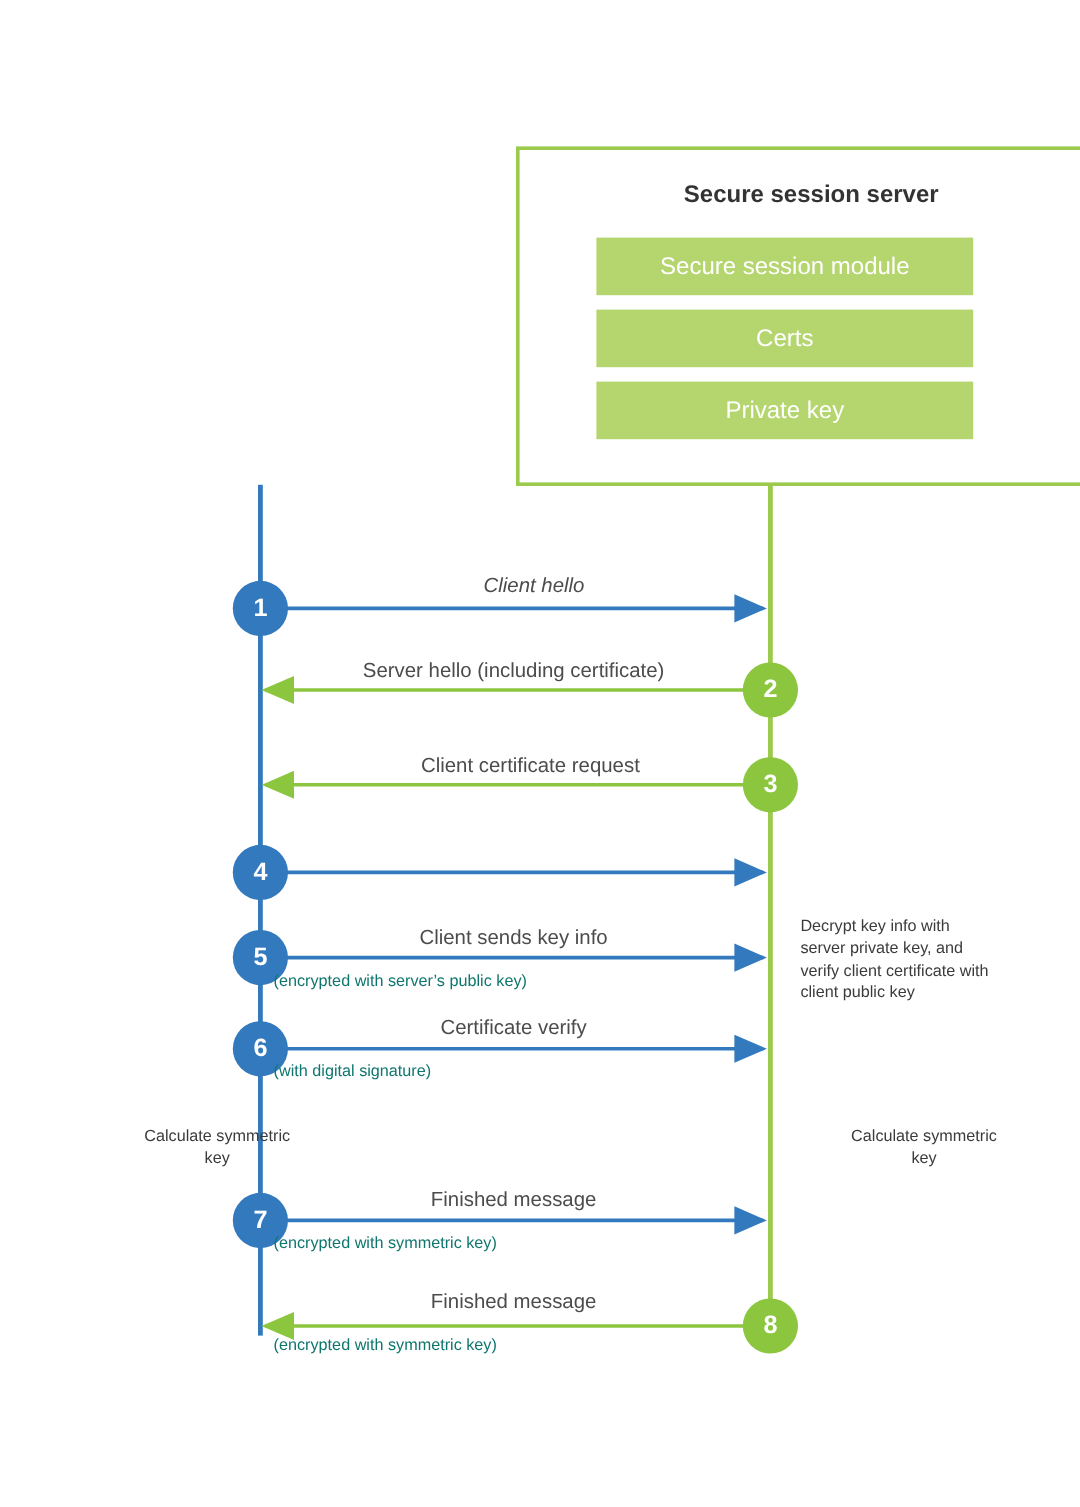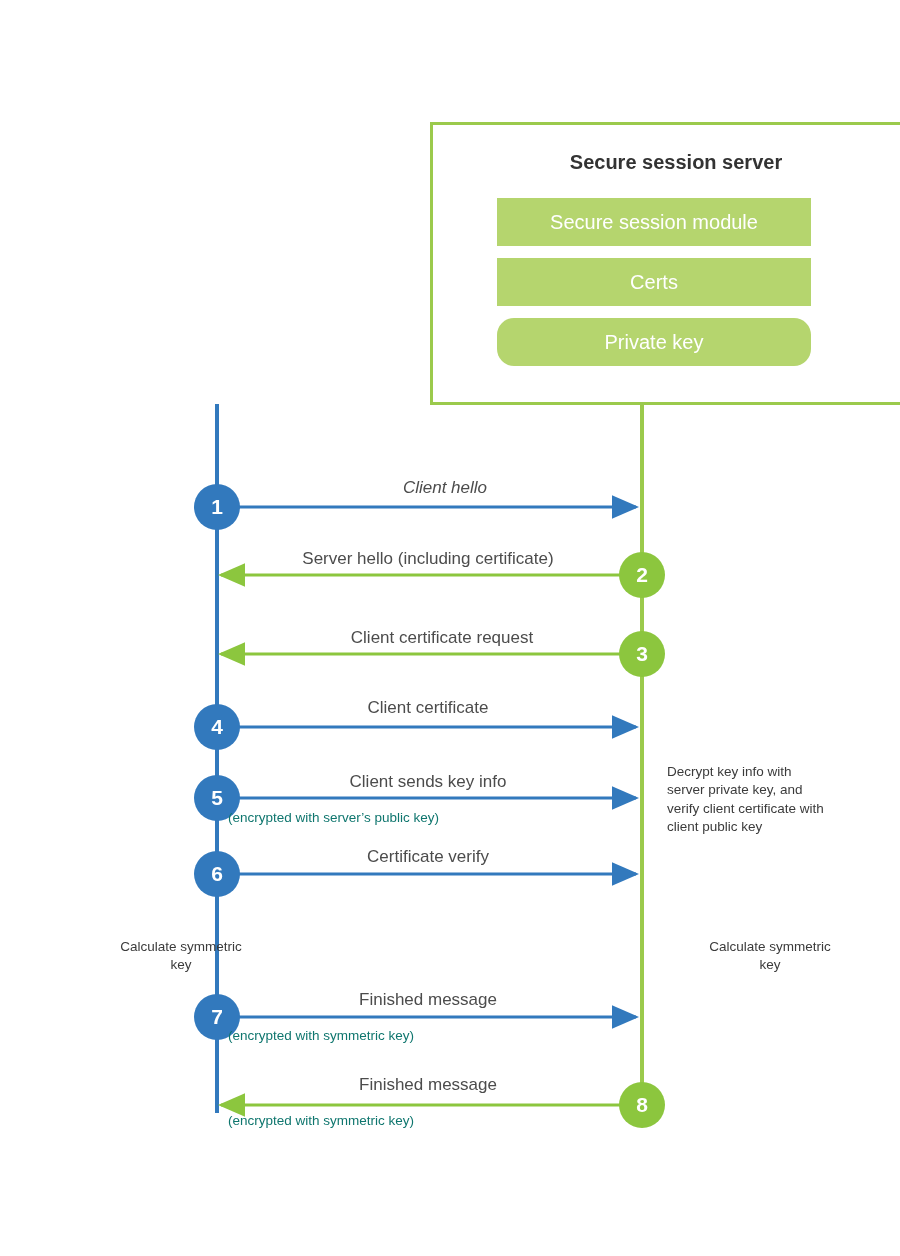--- a/index.html
+++ b/index.html
@@ -92,21 +92,21 @@
     background: #b5d56e;
     color: #ffffff;
     font-size: 20px;
     font-weight: 300;
     display: flex;
     align-items: center;
     justify-content: center;
     margin-bottom: 12px;
     margin-left: 24px;
   }
-  .server-bar:last-child { margin-bottom: 0; border-radius: 17px; }
+  .server-bar:last-child { margin-bottom: 0; }
 
   
   .lifeline {
     position: absolute;
     width: 4px;
   }
   .lifeline.client-line {
     left: 215px;
     top: 404px;
     height: 709px;
@@ -227,26 +227,26 @@
   <div class="step-circle blue" style="left:194px; top:851px;">6</div>
   <div class="step-circle blue" style="left:194px; top:994px;">7</div>
   <div class="step-circle green" style="left:619px; top:1082px;">8</div>
 
   <div class="msg-label" style="left:235px; top:478px; width:420px;font-style:italic;">Client hello</div>
 
   <div class="msg-label" style="left:218px; top:549px; width:420px;">Server hello (including certificate)</div>
 
   <div class="msg-label" style="left:232px; top:628px; width:420px;">Client certificate request</div>
 
-  <div class="msg-label" style="left:228px; top:698px; width:400px;">Client certificate</div>
 
   <div class="msg-label" style="left:228px; top:772px; width:400px;">Client sends key info</div>
   <div class="msg-sub" style="left:228px; top:810px; width:400px;">(encrypted with server’s public key)</div>
 
   <div class="msg-label" style="left:228px; top:847px; width:400px;">Certificate verify</div>
+  <div class="msg-sub" style="left:228px; top:885px; width:400px;">(with digital signature)</div>
 
   <div class="msg-label" style="left:228px; top:990px; width:400px;">Finished message</div>
   <div class="msg-sub" style="left:228px; top:1028px; width:400px;">(encrypted with symmetric key)</div>
 
   <div class="msg-label" style="left:228px; top:1075px; width:400px;">Finished message</div>
   <div class="msg-sub" style="left:228px; top:1113px; width:400px;">(encrypted with symmetric key)</div>
 
   <div class="side-note left-align" style="left:667px; top:763px; width:165px;">Decrypt key info with server private key, and verify client certificate with client public key</div>
 
   <div class="side-note right-align" style="left:73px; top:938px; width:128px;">Calculate symmetric key</div>

